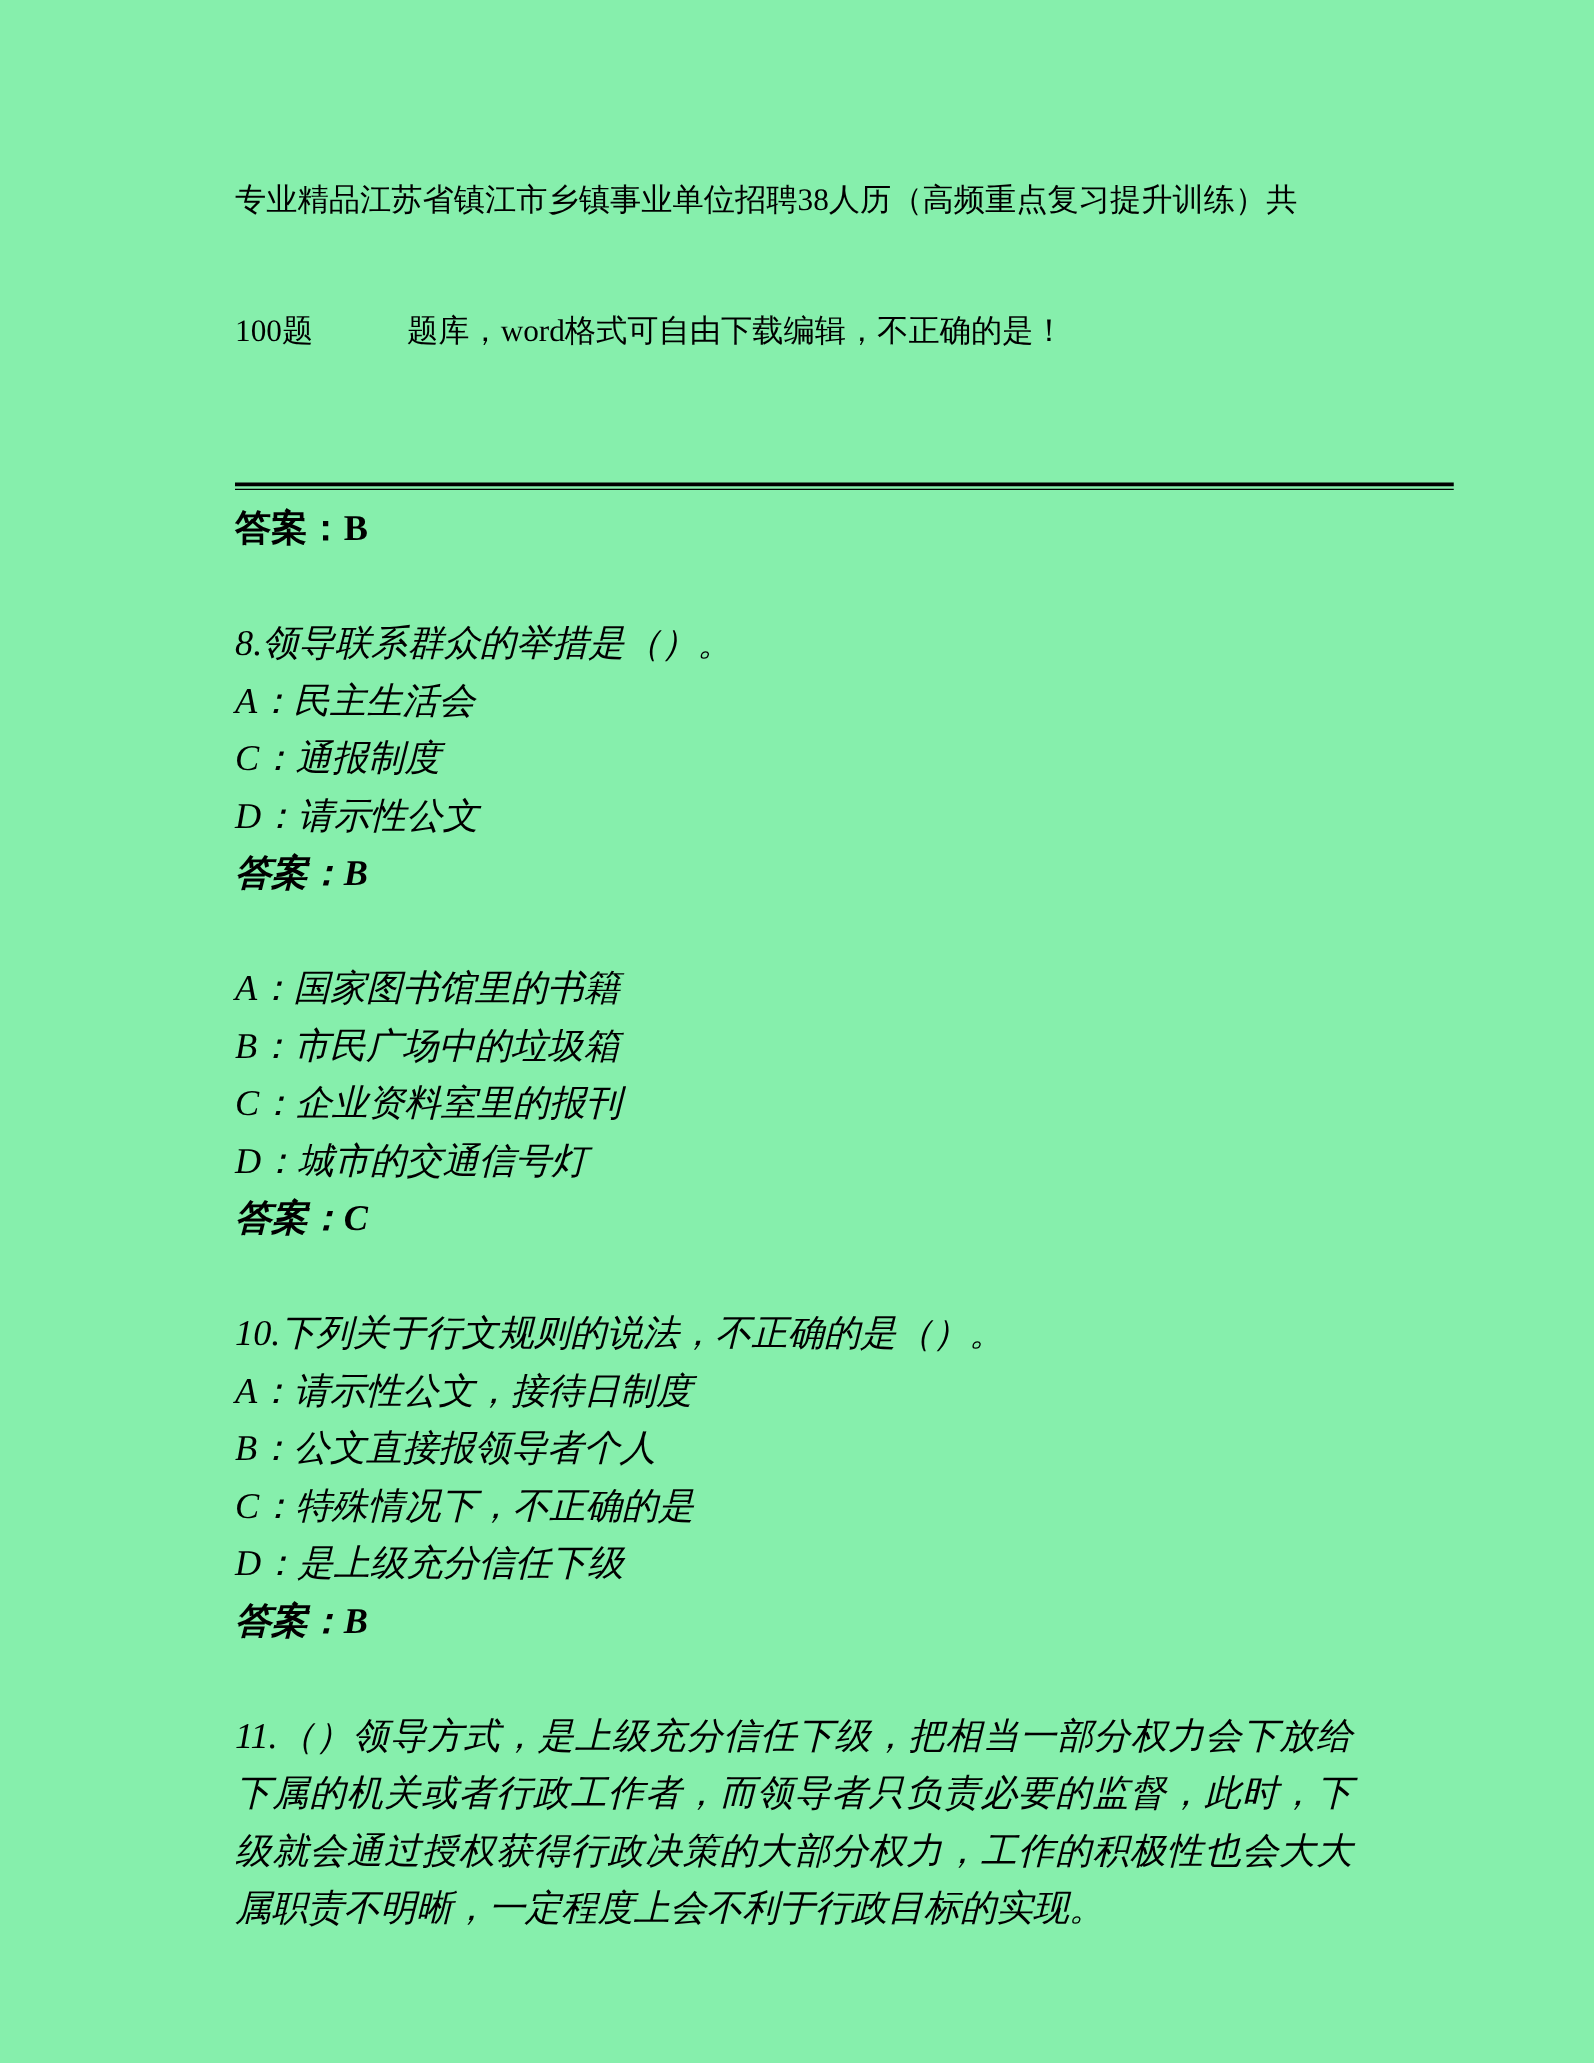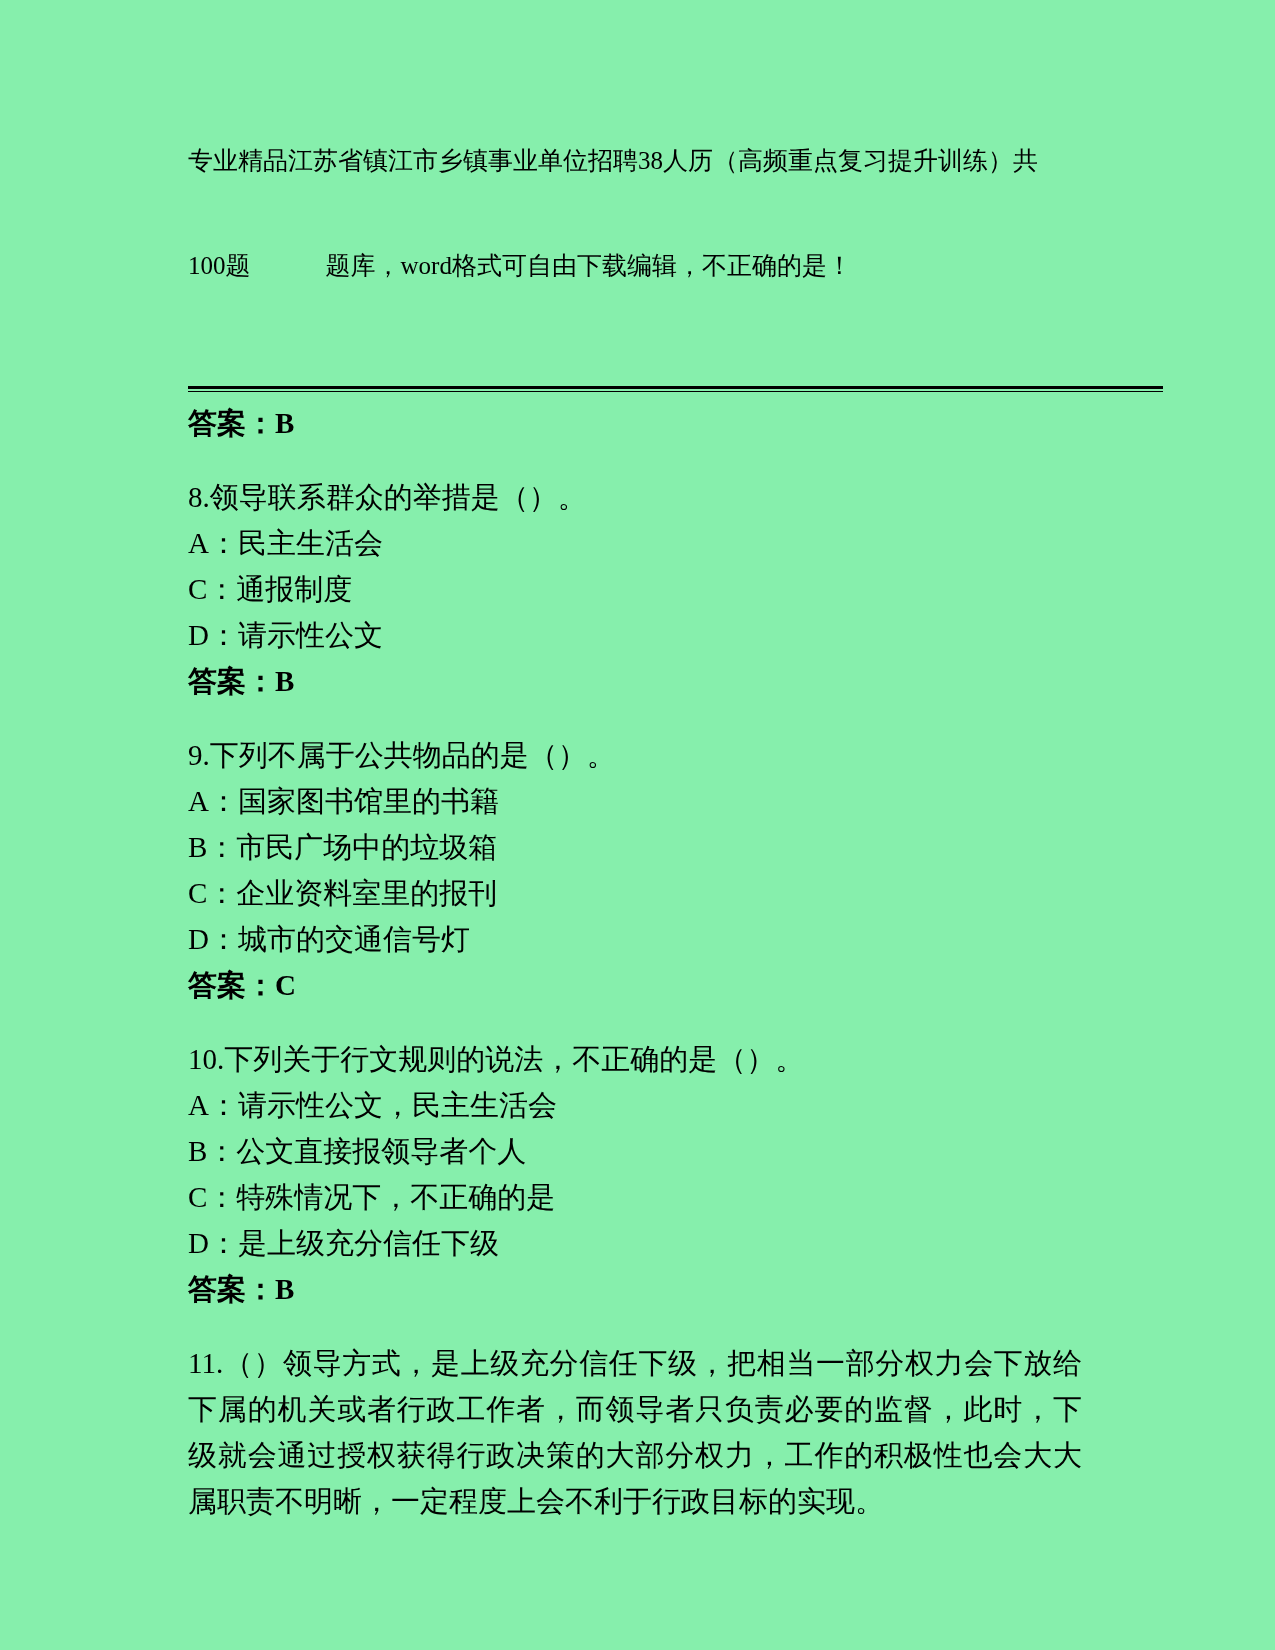--- a/index.html
+++ b/index.html
@@ -30,21 +30,21 @@
     border-bottom:1px solid #000;
   }
   .doc-content {
     margin-left:188px;
     width:894px;
     font-size:29px;
     line-height:46px;
   }
   .answer-line { font-weight:bold; }
   .answer-top { margin-top:8px; }
-  .q-block { margin-top:28px; }
+  .q-block { margin-top:46px;font-style:italic; }
   .q-title, .q-option { font-weight:normal; }
   .jline { text-align:justify; text-align-last:justify; }
   .jline-last { text-align:left; text-align-last:left; }
 </style>
 </head>
 <body>
 
 <div class="page">
 
   <div class="doc-header">
@@ -60,31 +60,30 @@
 
     <div class="q-block">
       <p class="q-title">8.领导联系群众的举措是（）。</p>
       <p class="q-option">A：民主生活会</p>
       <p class="q-option">C：通报制度</p>
       <p class="q-option">D：请示性公文</p>
       <p class="answer-line">答案：B</p>
     </div>
 
     <div class="q-block">
-      <p class="q-title">9.下列不属于公共物品的是（）。</p>
       <p class="q-option">A：国家图书馆里的书籍</p>
       <p class="q-option">B：市民广场中的垃圾箱</p>
       <p class="q-option">C：企业资料室里的报刊</p>
       <p class="q-option">D：城市的交通信号灯</p>
       <p class="answer-line">答案：C</p>
     </div>
 
     <div class="q-block">
       <p class="q-title">10.下列关于行文规则的说法，不正确的是（）。</p>
-      <p class="q-option">A：请示性公文，民主生活会</p>
+      <p class="q-option">A：请示性公文，接待日制度</p>
       <p class="q-option">B：公文直接报领导者个人</p>
       <p class="q-option">C：特殊情况下，不正确的是</p>
       <p class="q-option">D：是上级充分信任下级</p>
       <p class="answer-line">答案：B</p>
     </div>
 
     <div class="q-block">
       <p class="q-title jline">11.（）领导方式，是上级充分信任下级，把相当一部分权力会下放给</p>
       <p class="q-title jline">下属的机关或者行政工作者，而领导者只负责必要的监督，此时，下</p>
       <p class="q-title jline">级就会通过授权获得行政决策的大部分权力，工作的积极性也会大大</p>

